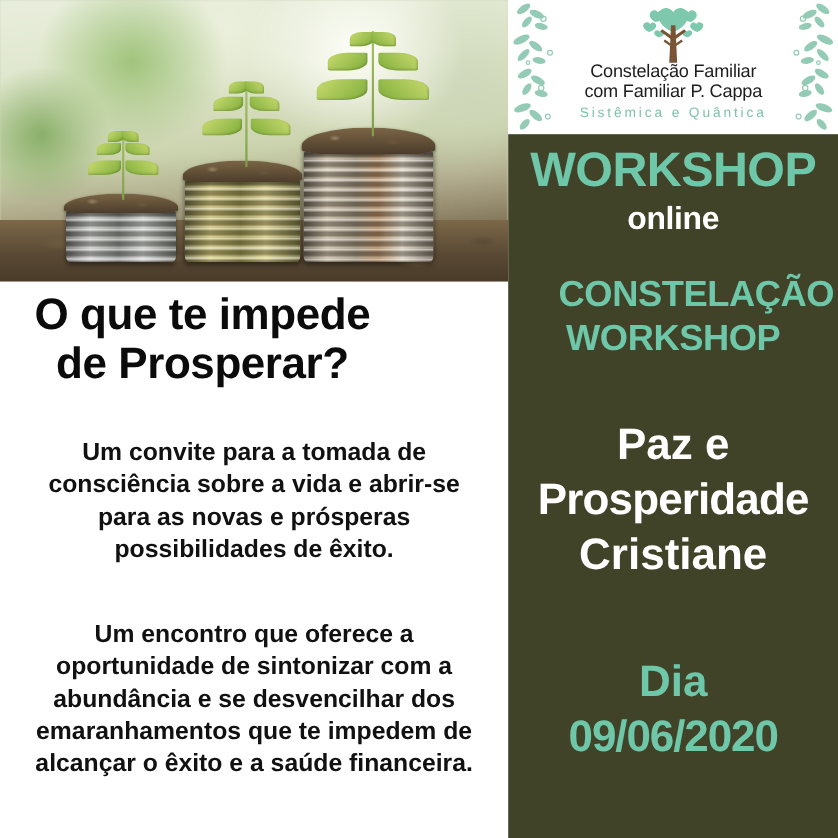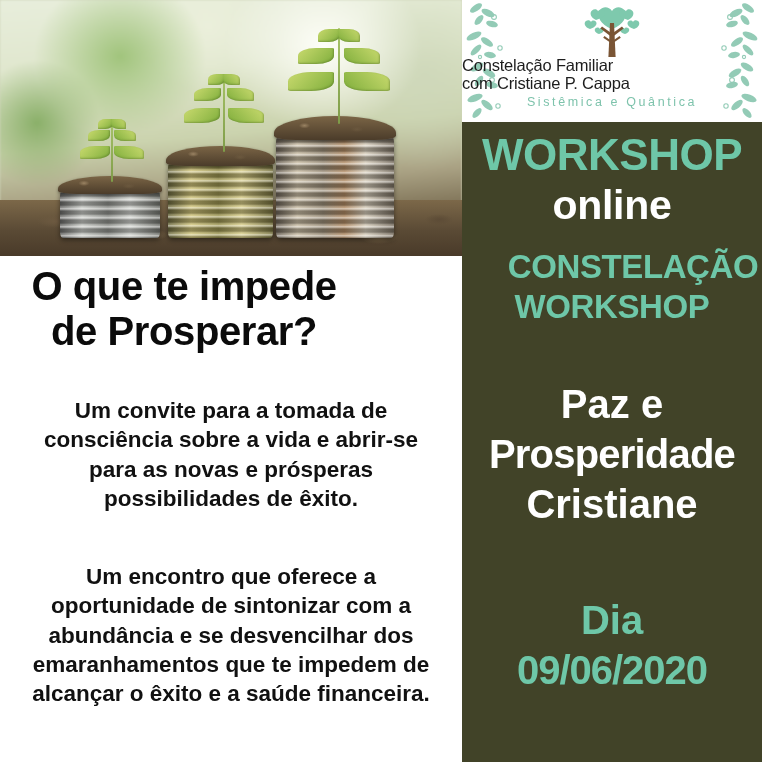--- a/index.html
+++ b/index.html
@@ -204,21 +204,21 @@
     position: absolute;
     left: 50%;
     top: 3px;
     transform: translateX(-50%);
     width: 92px;
     height: 56px;
   }
   .logo-line1, .logo-line2 {
     position: absolute;
     width: 100%;
-    text-align: left;
+    text-align: center;
     color: #1d1d1d;
     font-size: 16.5px;
     font-weight: 400;
     letter-spacing: -0.2px;
   }
   .logo-line1 { top: 56px; }
   .logo-line2 { top: 74px; }
   .logo-line3 {
     position: absolute;
     top: 95px;
@@ -246,21 +246,21 @@
     left: 0;
     width: 300px;
     text-align: center;
     line-height: 1.04;
     font-weight: 700;
   }
   .mint { color: #6ec7a8; }
   .white { color: #ffffff; }
 
   .t-workshop { top: 10px;  font-size: 44px; letter-spacing: -0.5px; }
-  .t-online   { top: 62px;  font-size: 41px; letter-spacing: -0.3px; }
+  .t-online   { top: 62px;  font-size: 29px; letter-spacing: -0.3px; }
   .t-const    { top: 128px; font-size: 33px; letter-spacing: -0.4px; margin-left: 21px; }
   .t-familiar { top: 168px; font-size: 33px; letter-spacing: -0.4px; }
   .t-paz      { top: 262px; font-size: 40px; }
   .t-prosp    { top: 312px; font-size: 40px; letter-spacing: -0.8px; }
   .t-finan    { top: 362px; font-size: 40px; }
   .t-dia      { top: 478px; font-size: 40px; }
   .t-date     { top: 528px; font-size: 40px; letter-spacing: -1px; }
 </style>
 </head>
 <body>
@@ -404,21 +404,21 @@
         <path d="M33 31 C29 30 27.6 26.5 29.8 25 C31.2 24 33 24.4 33.6 25.8 C34.4 24.4 36.4 24.3 37.3 25.5 C38.9 27.3 37.2 30 33 31 Z" fill="#7ec9ad"></path>
         <path d="M59 31 C54.8 30 53.1 27.3 54.7 25.5 C55.6 24.3 57.6 24.4 58.4 25.8 C59 24.4 60.8 24 62.2 25 C64.4 26.5 63 30 59 31 Z" fill="#7ec9ad"></path>
         <path d="M44 20 L48 20 L49.6 54 L42.4 54 Z" fill="#7a5535"></path>
         <path d="M45.2 30 L36 23.5 L34.4 25.6 L44.6 33.2 Z" fill="#7a5535"></path>
         <path d="M46.8 30 L56 23.5 L57.6 25.6 L47.4 33.2 Z" fill="#7a5535"></path>
         <path d="M45.5 38 L38.5 33 L37.2 34.8 L45 40 Z" fill="#7a5535"></path>
         <path d="M46.5 38 L53.5 33 L54.8 34.8 L47 40 Z" fill="#7a5535"></path>
       </svg>
 
       <div class="logo-line1">Constelação Familiar</div>
-      <div class="logo-line2">com Cristiane P. Cappa</div>
+      <div class="logo-line2">com Familiar P. Cappa</div>
       <div class="logo-line3">Sistêmica e Quântica</div>
     </div>
 
     <div class="green-panel">
       <div class="gp-line mint  t-workshop">WORKSHOP</div>
       <div class="gp-line white t-online">online</div>
       <div class="gp-line mint  t-const">CONSTELAÇÃO</div>
       <div class="gp-line mint  t-familiar">WORKSHOP</div>
       <div class="gp-line white t-paz">Paz e</div>
       <div class="gp-line white t-prosp">Prosperidade</div>

